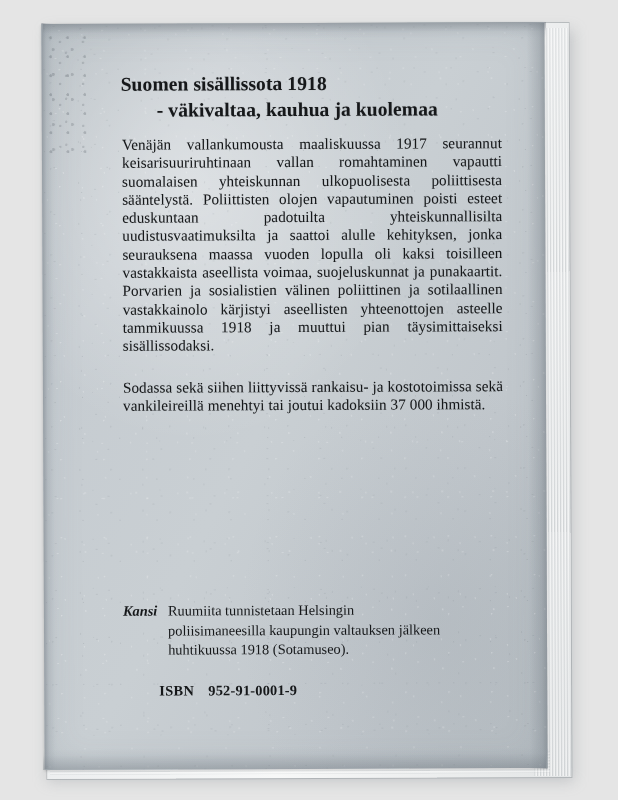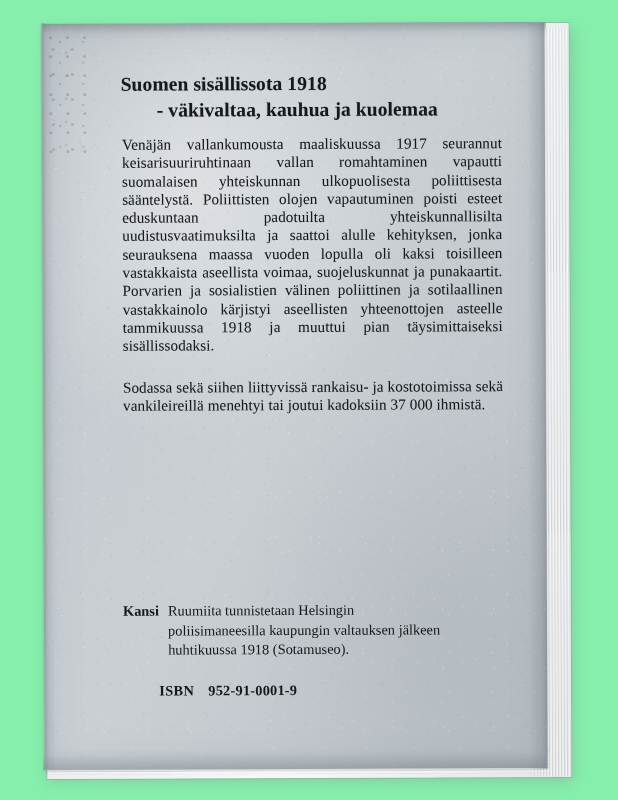--- a/index.html
+++ b/index.html
@@ -11,21 +11,21 @@
     width: 618px;
     height: 800px;
     overflow: hidden;
     font-family: "Liberation Serif", "DejaVu Serif", serif;
   }
 
   #scene {
     position: relative;
     width: 618px;
     height: 800px;
-    background: #86efac;
+    background: #e5e5e5;
   }
 
   
   .book-shadow {
     position: absolute;
     left: 44px;
     top: 26px;
     width: 527px;
     height: 752px;
     background: rgba(120,126,132,0.28);
@@ -235,20 +235,21 @@
     line-height: 19.6px;
   }
   .caption-row {
     display: flex;
     align-items: flex-start;
   }
   .caption-label {
     font-weight: bold;
     width: 45px;
     flex: 0 0 45px;
+    font-style: italic;
   }
   .caption-text {
     flex: 1;
   }
   .caption-text .cline { display: block; }
 
   .isbn-block {
     position: absolute;
     left: 79px;
     top: 658px;

